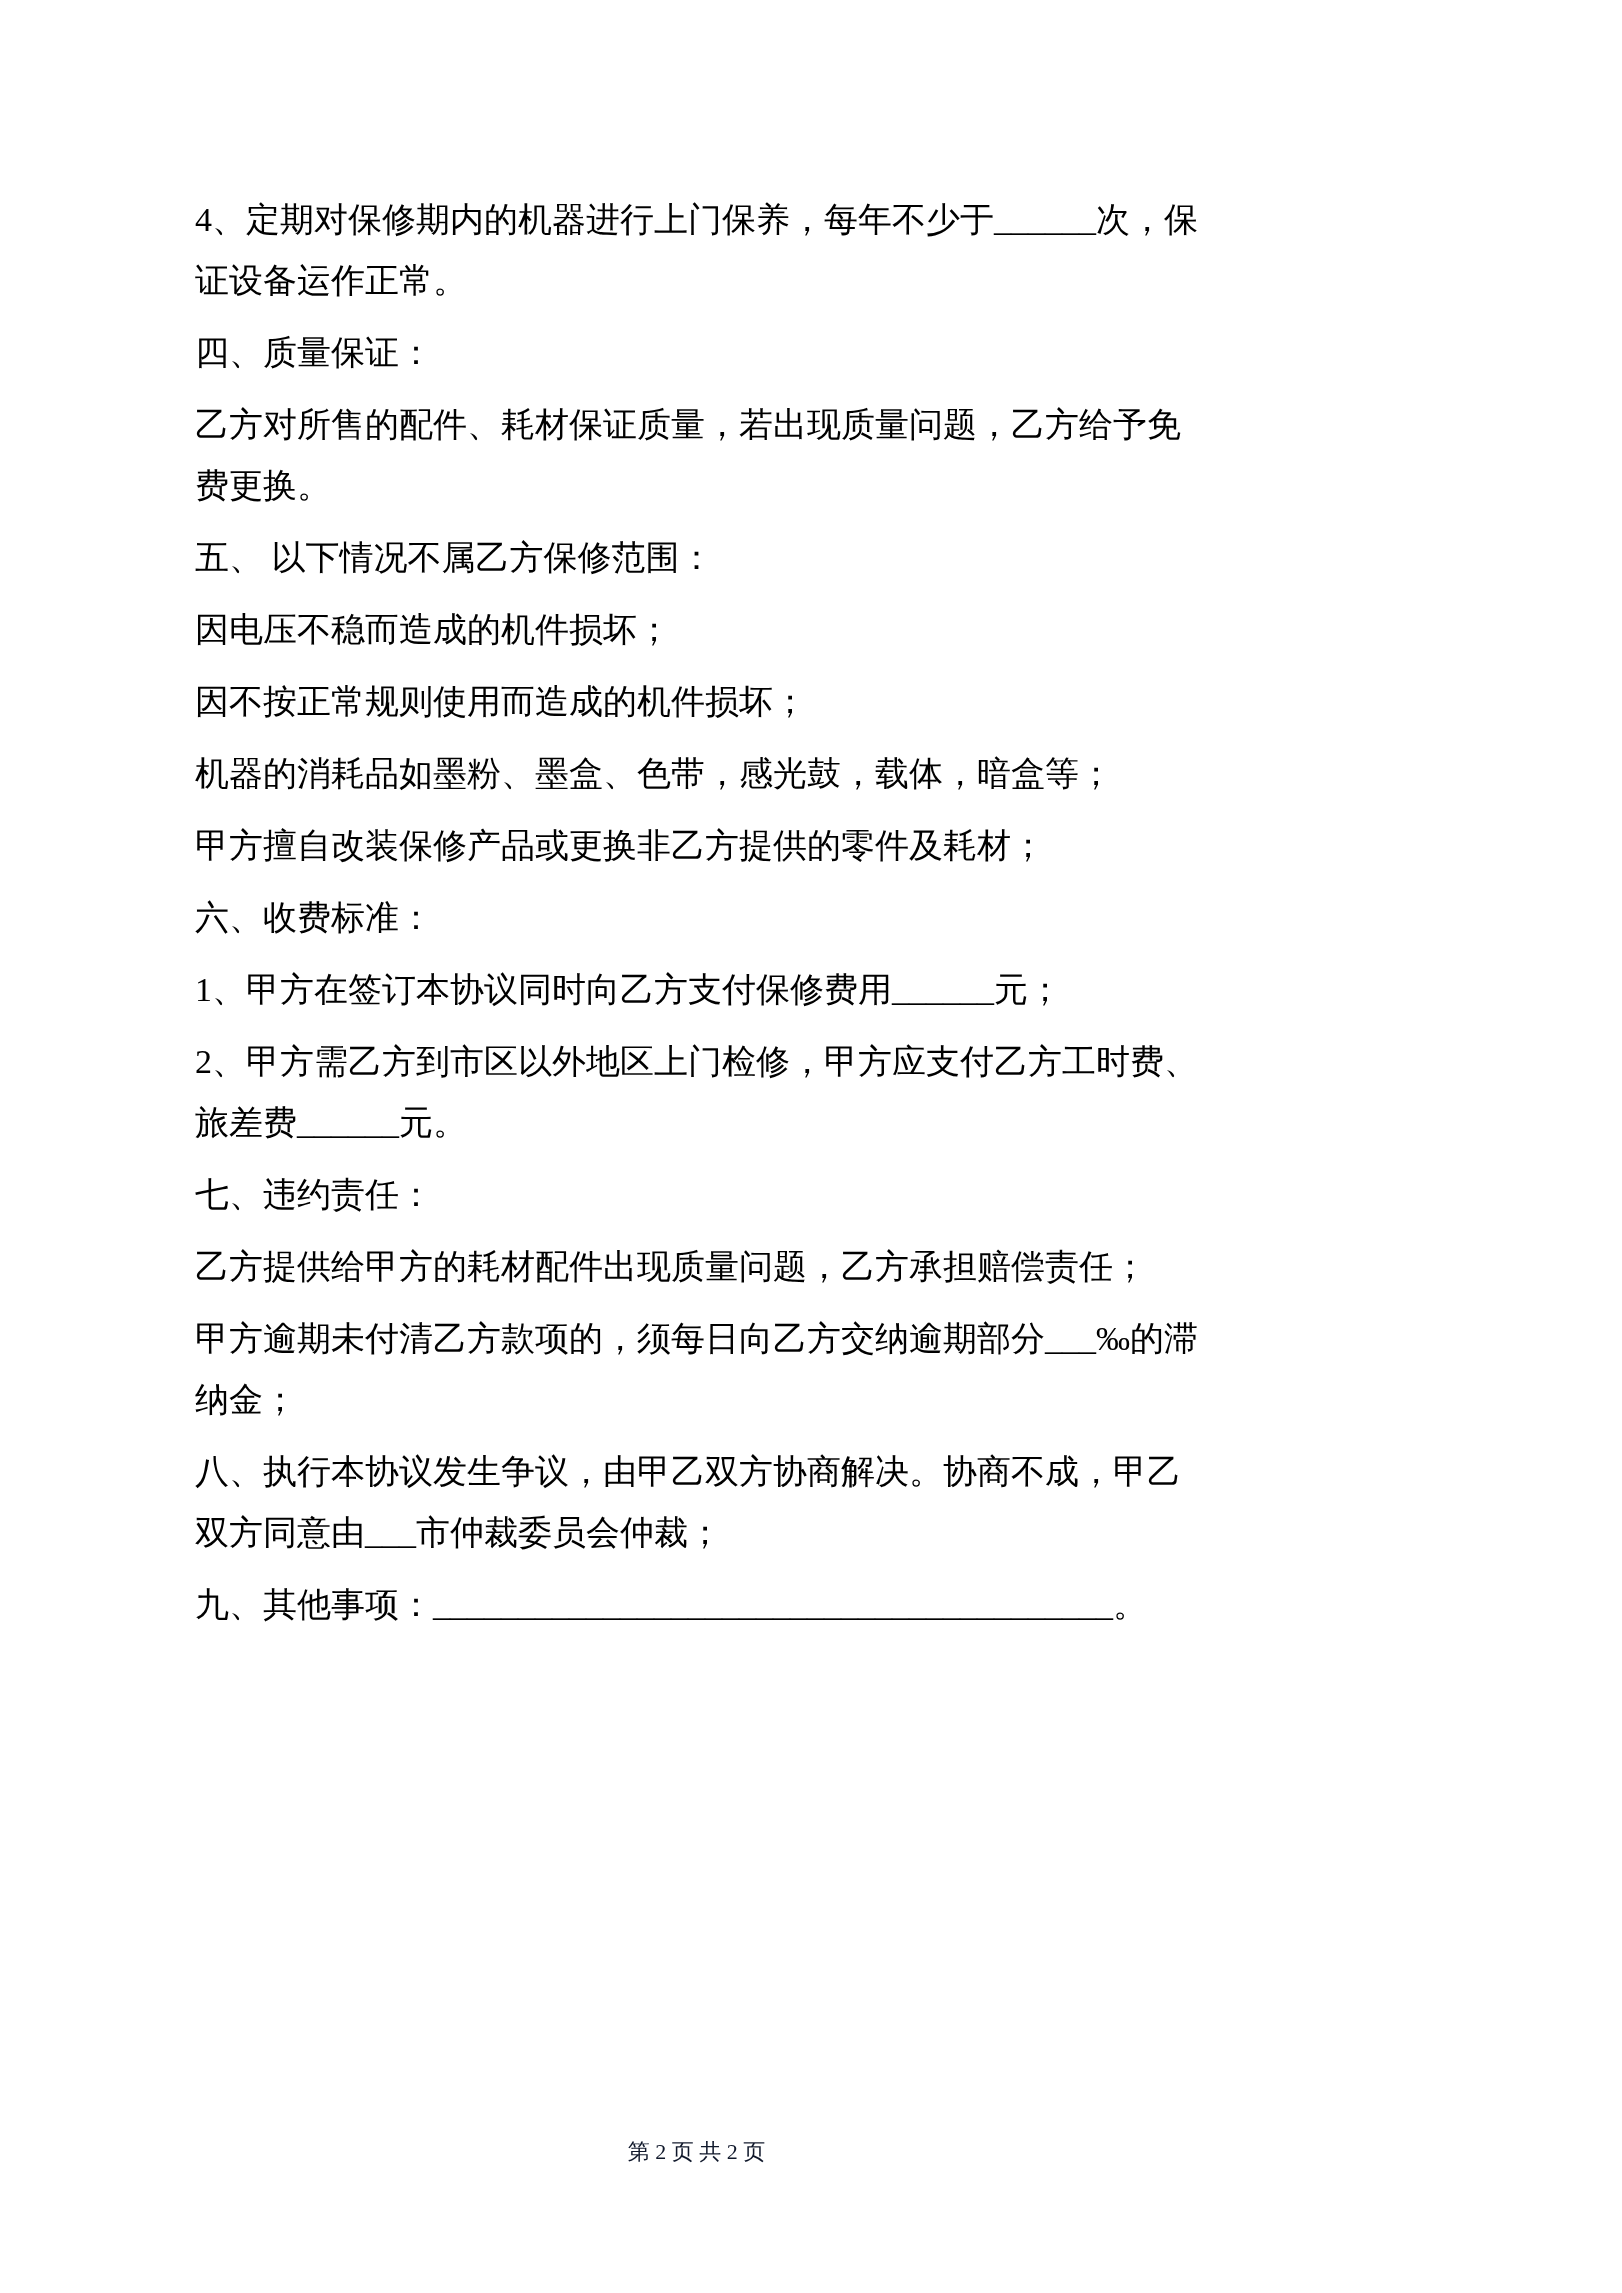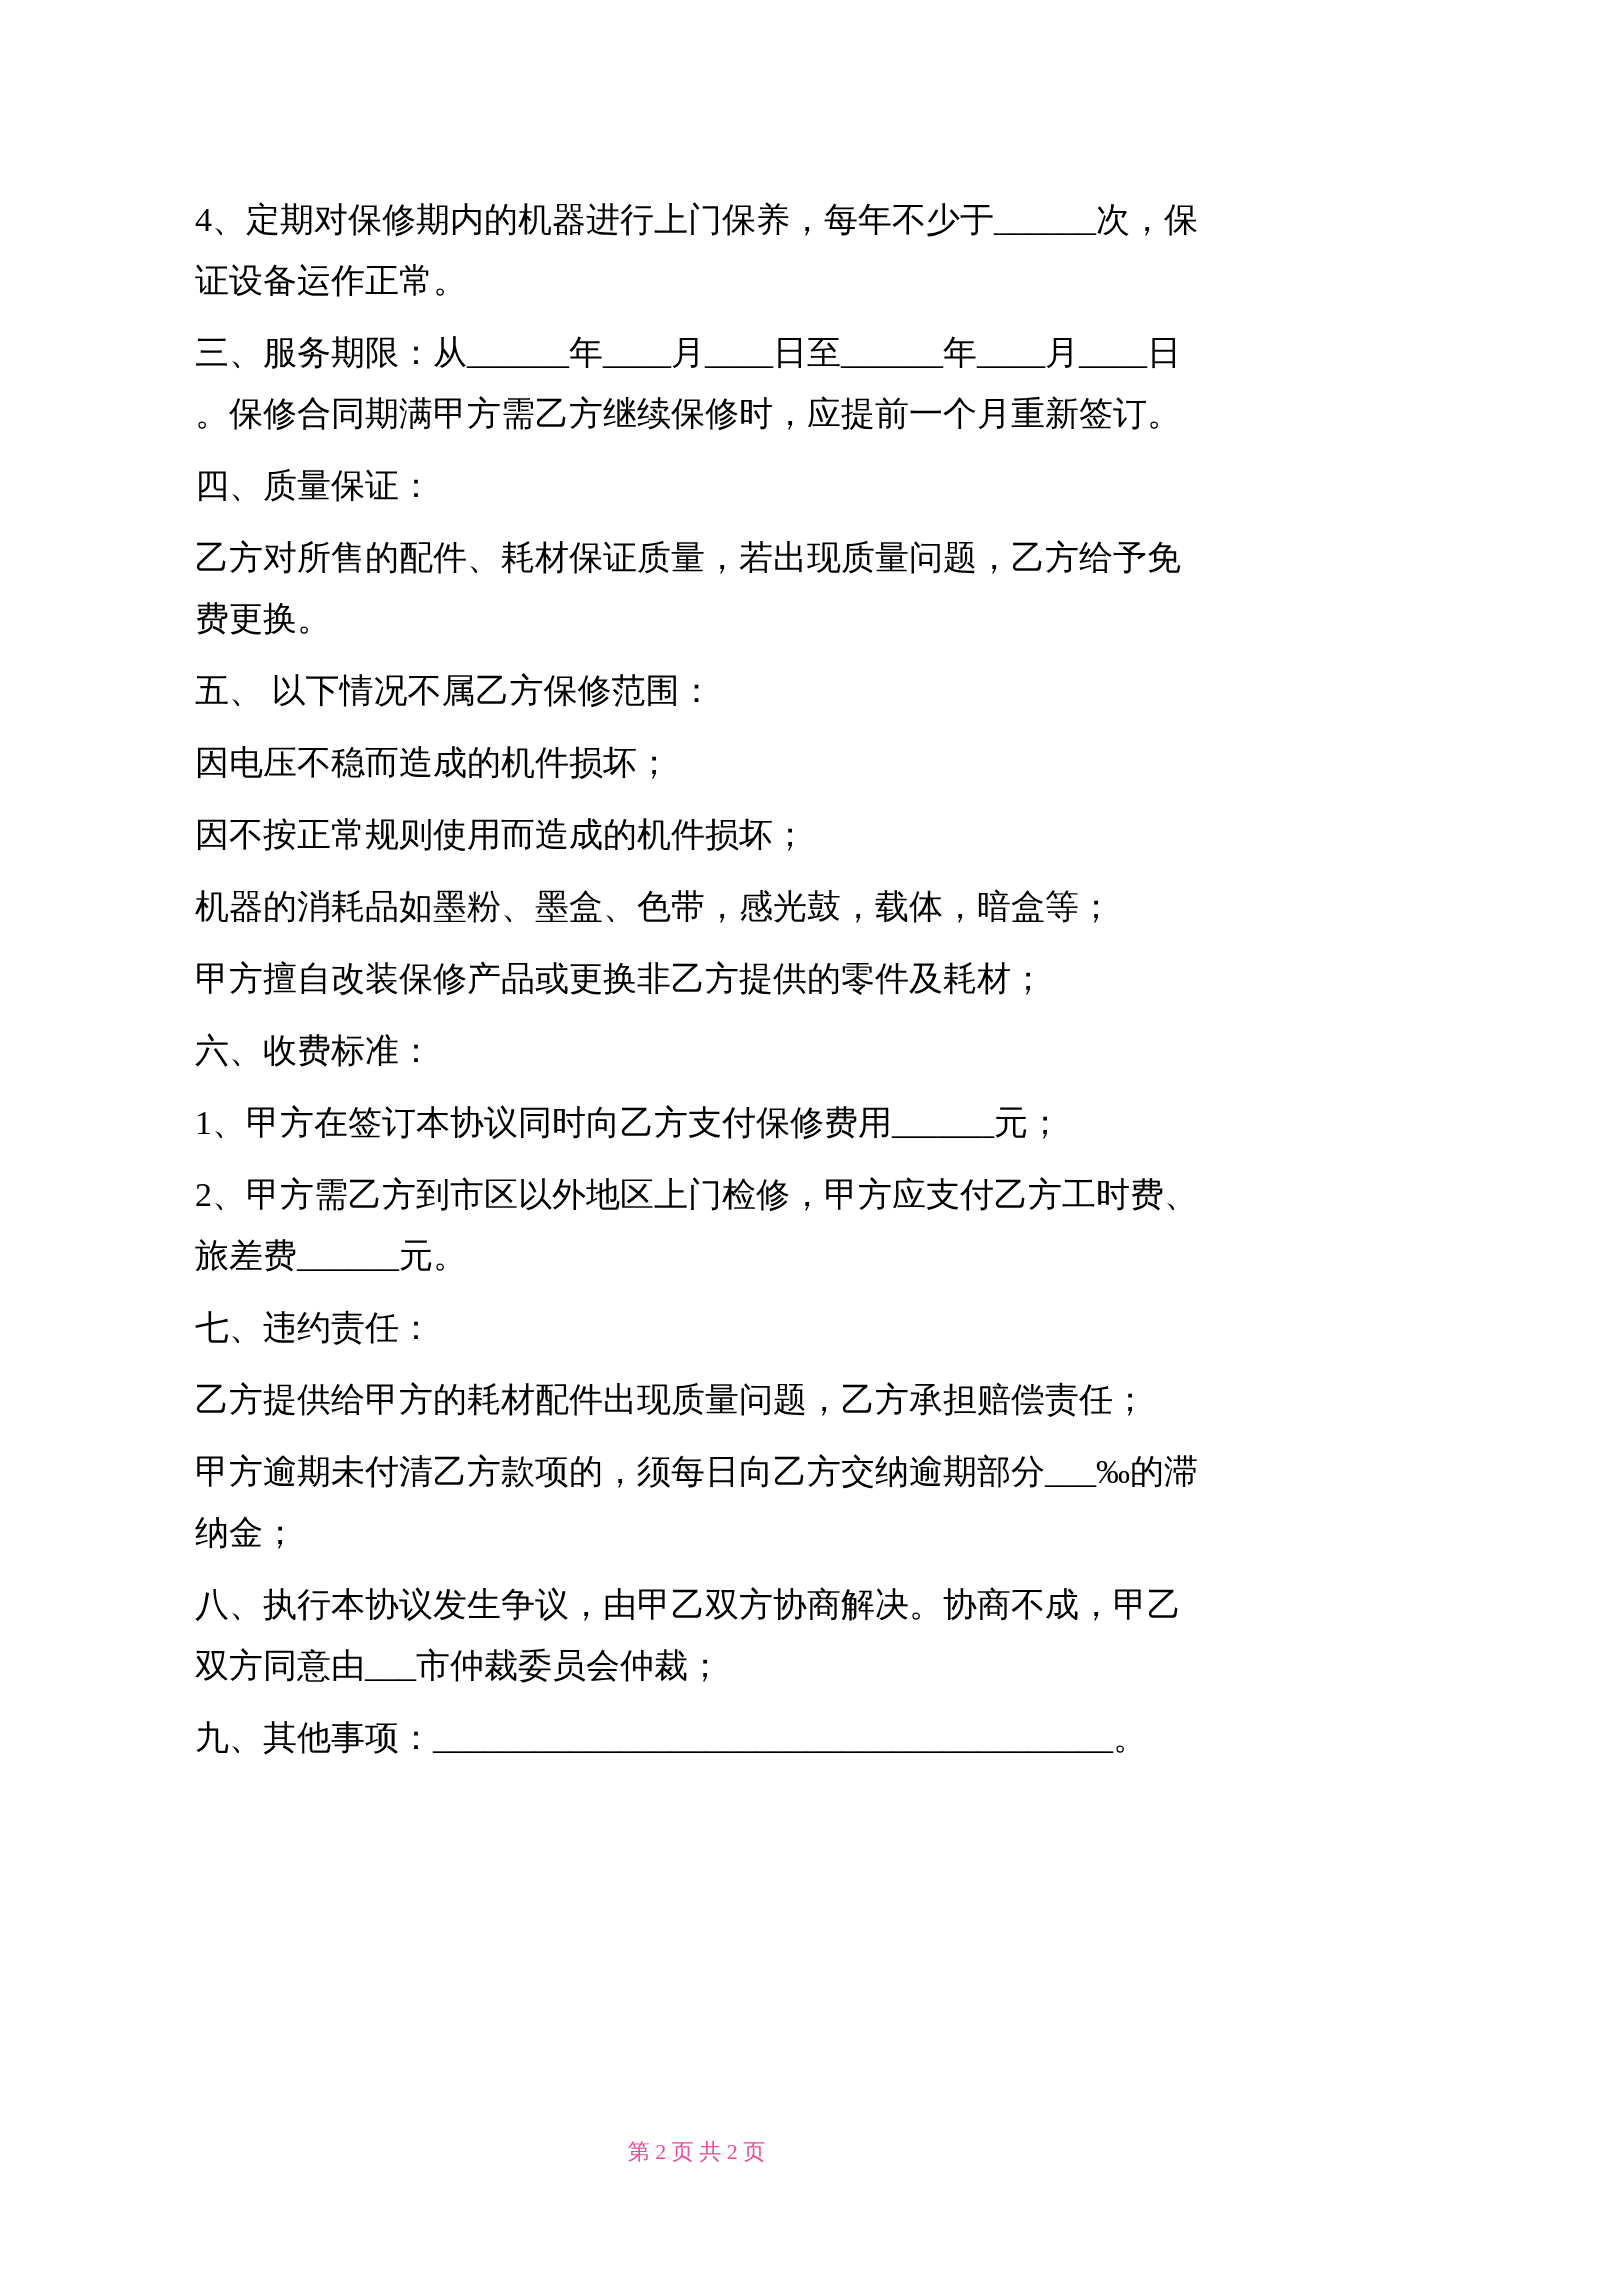--- a/index.html
+++ b/index.html
@@ -44,32 +44,31 @@
     margin: 0 0 9px 0;
     line-height: 61px;
   }
   .footer {
     position: absolute;
     left: 0;
     right: 0;
     top: 2137px;
     text-align: center;
     font-size: 22px;
-    color: #ec4899;
+    color: #0f172a;
     font-family: "Liberation Serif", "DejaVu Serif", serif;
   }
 </style>
 </head>
 <body>
 
 <div class="page">
 
   <div class="content">
     <p>4、定期对保修期内的机器进行上门保养，每年不少于______次，保证设备运作正常。</p>
-    <p>三、服务期限：从______年____月____日至______年____月____日 。保修合同期满甲方需乙方继续保修时，应提前一个月重新签订。</p>
     <p>四、质量保证：</p>
     <p>乙方对所售的配件、耗材保证质量，若出现质量问题，乙方给予免费更换。</p>
     <p>五、 以下情况不属乙方保修范围：</p>
     <p>因电压不稳而造成的机件损坏；</p>
     <p>因不按正常规则使用而造成的机件损坏；</p>
     <p>机器的消耗品如墨粉、墨盒、色带，感光鼓，载体，暗盒等；</p>
     <p>甲方擅自改装保修产品或更换非乙方提供的零件及耗材；</p>
     <p>六、收费标准：</p>
     <p>1、甲方在签订本协议同时向乙方支付保修费用______元；</p>
     <p>2、甲方需乙方到市区以外地区上门检修，甲方应支付乙方工时费、旅差费______元。</p>

